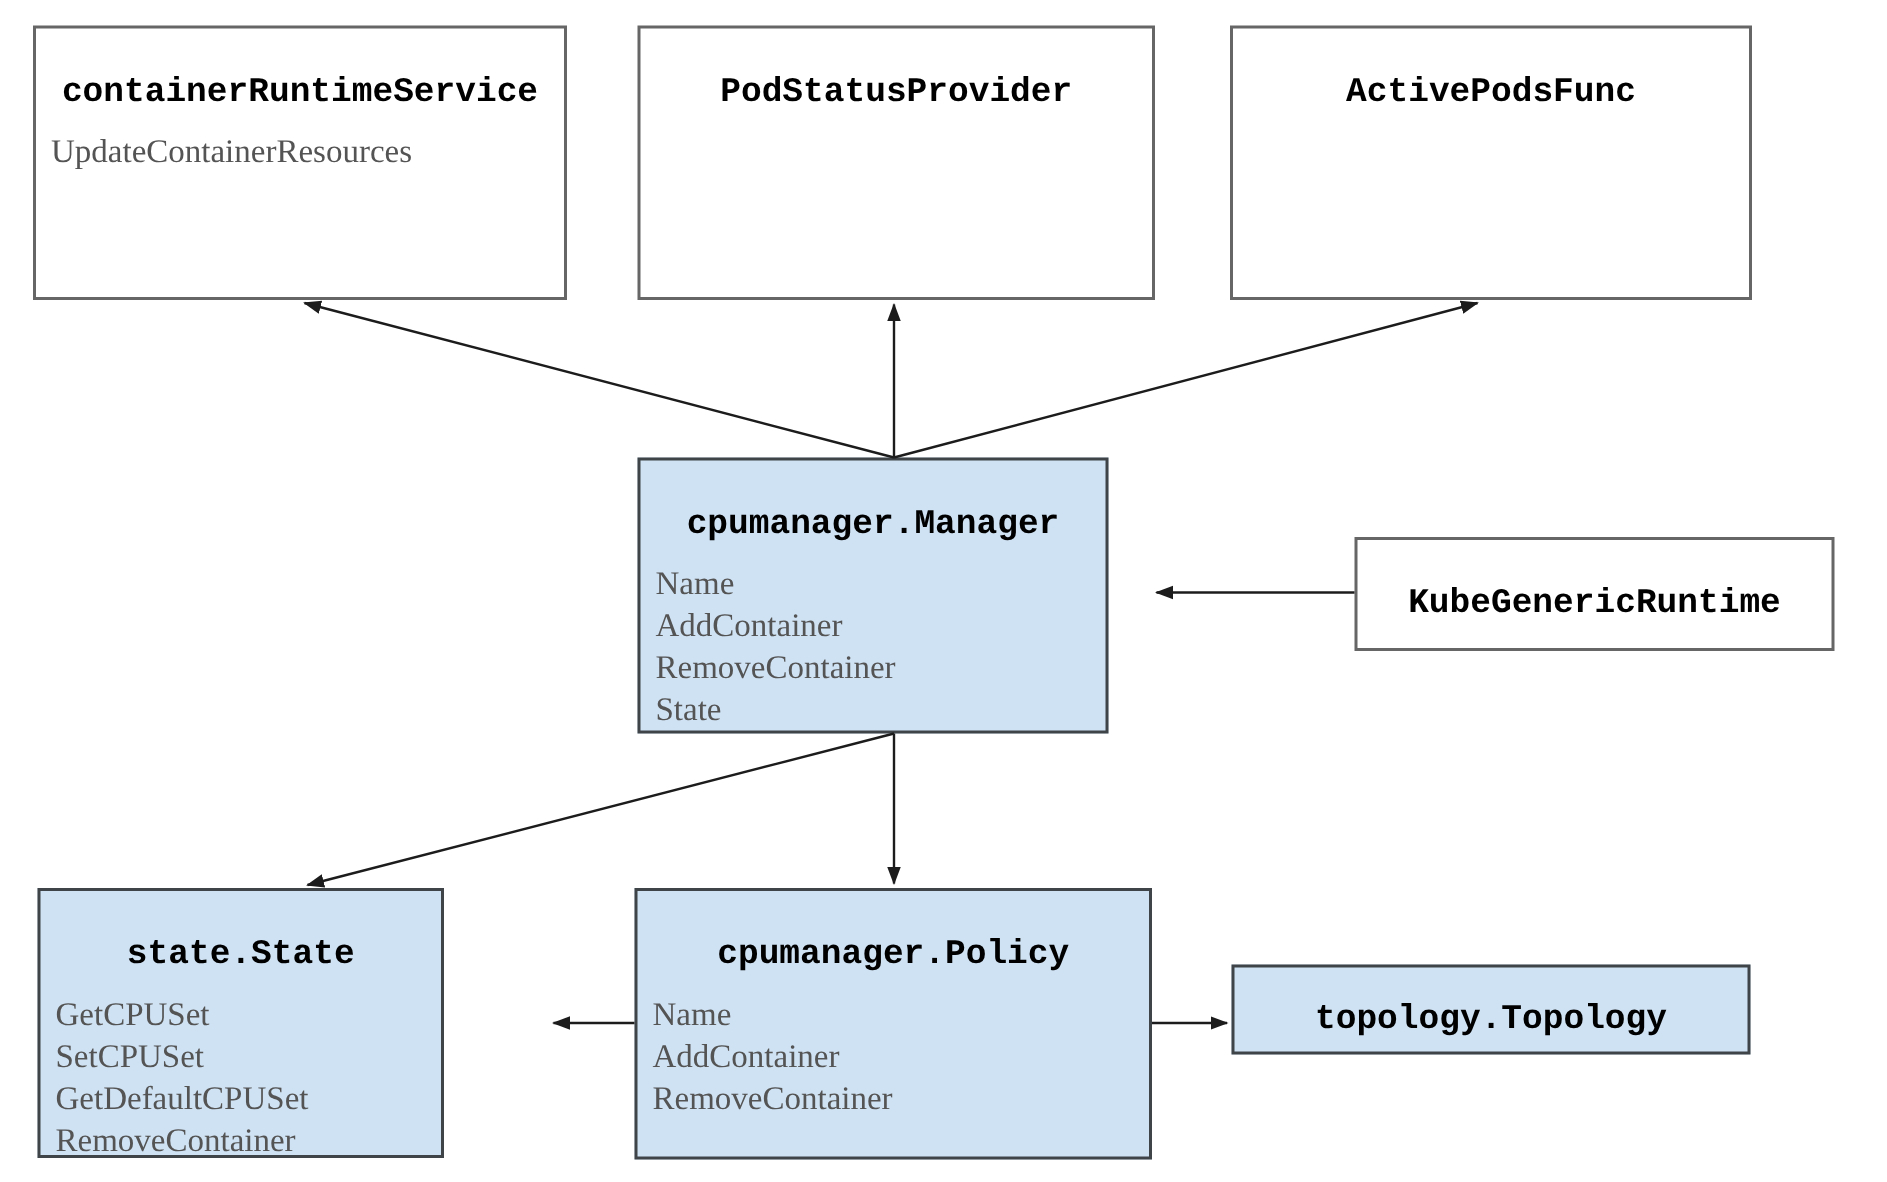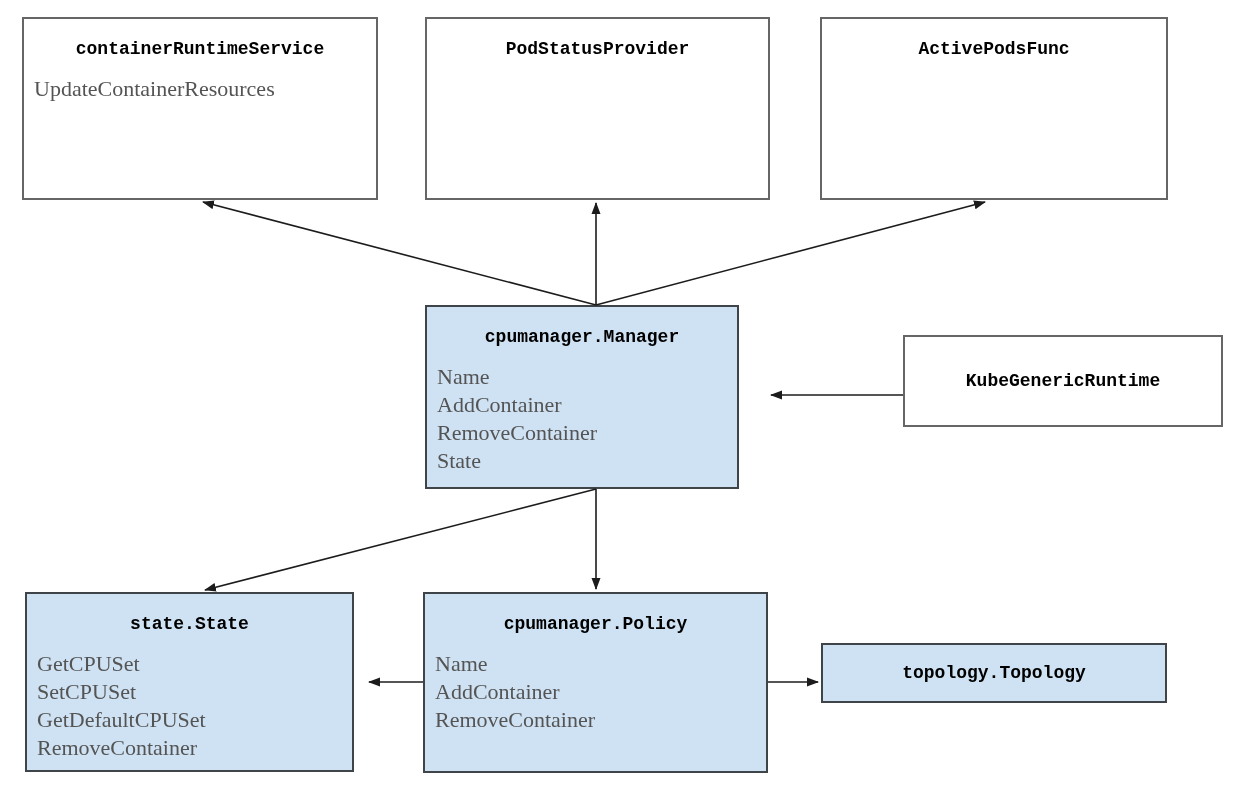--- a/index.html
+++ b/index.html
@@ -29,26 +29,27 @@
     box-sizing:border-box;
     background:var(--plain-fill);
     border:2px solid var(--plain-border);
   }
   .box.highlight{
     background:var(--highlight-fill);
     border-color:var(--highlight-border);
   }
   .box-title{
     font-weight:bold;
-    font-size:18px;
+    font-size:23px;
     line-height:28px;
     color:var(--title-text);
     text-align:center;
     padding-top:16px;
     white-space:nowrap;
+    margin-top:12px;
   }
   .box.vcenter{display:flex;align-items:center;justify-content:center;}
   .box.vcenter .box-title{padding-top:0;}
   .box-methods{
     margin-top:12px;
     padding-left:10px;
     font-family:Liberation Serif, serif;
   }
   .method-line{
     font-size:22px;
@@ -90,25 +91,25 @@
   <div class="box highlight" style="left:425px;top:305px;width:314px;height:184px">
     <div class="box-title">cpumanager.Manager</div>
     <div class="box-methods">
         <div class="method-line">Name</div>
         <div class="method-line">AddContainer</div>
         <div class="method-line">RemoveContainer</div>
         <div class="method-line">State</div>
       </div>
   </div>
 
-  <div class="box vcenter" style="left:903px;top:335px;width:320px;height:92px">
+  <div class="box vcenter" style="left:903px;top:358px;width:320px;height:76px">
     <div class="box-title">KubeGenericRuntime</div>
   </div>
 
-  <div class="box highlight" style="left:25px;top:592px;width:329px;height:180px">
+  <div class="box highlight" style="left:25px;top:592px;width:271px;height:180px">
     <div class="box-title">state.State</div>
     <div class="box-methods">
         <div class="method-line">GetCPUSet</div>
         <div class="method-line">SetCPUSet</div>
         <div class="method-line">GetDefaultCPUSet</div>
         <div class="method-line">RemoveContainer</div>
       </div>
   </div>
 
   <div class="box highlight" style="left:423px;top:592px;width:345px;height:181px">

